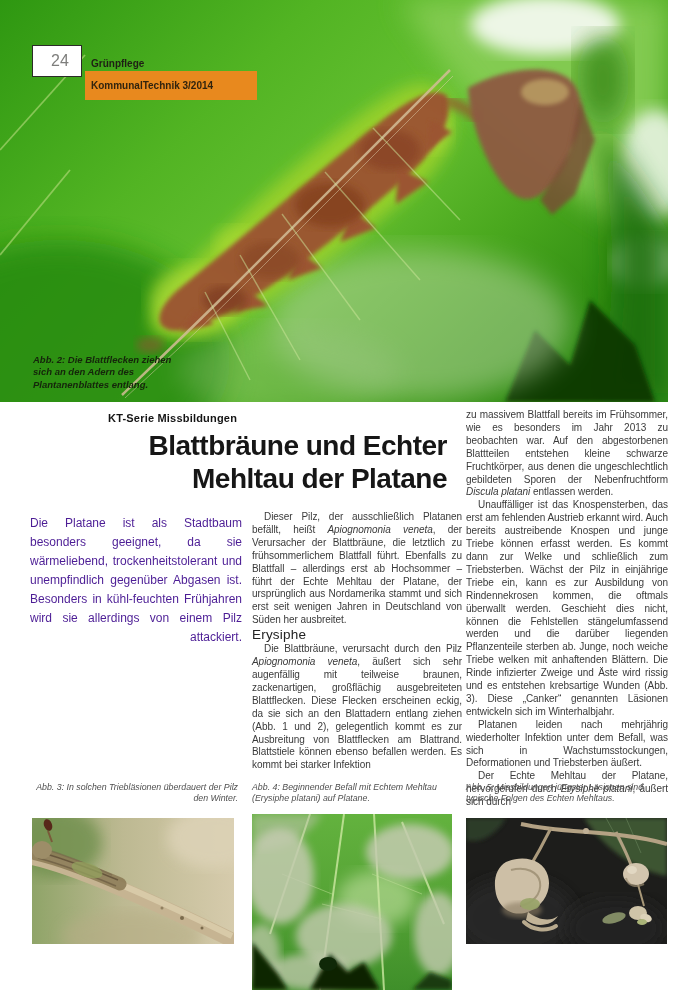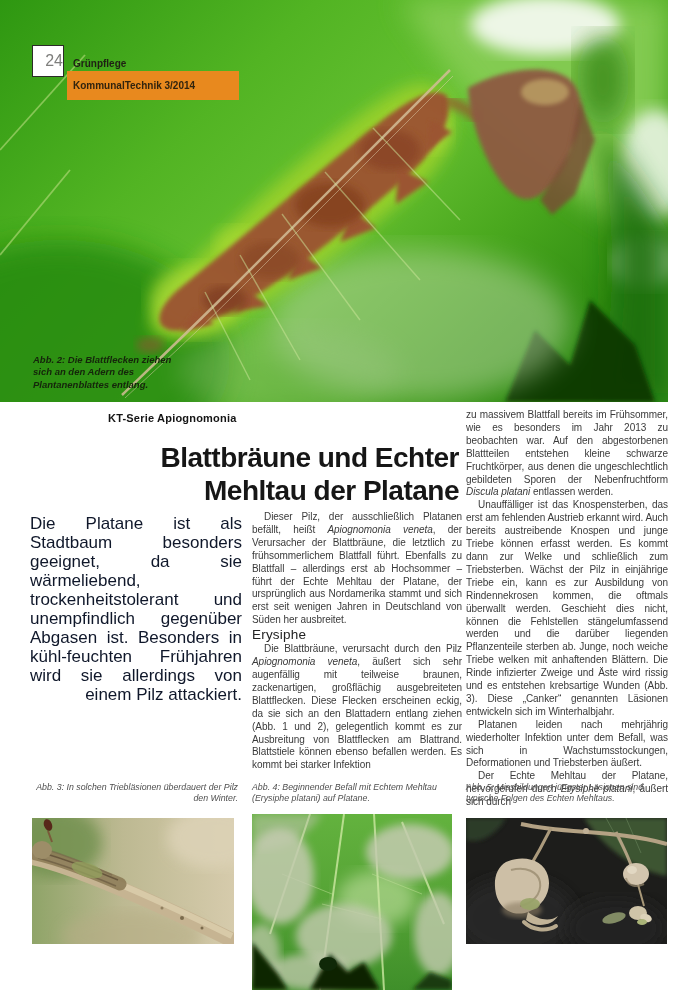--- a/index.html
+++ b/index.html
@@ -5,37 +5,37 @@
   html,body{margin:0;padding:0;background:#ffffff;}
   .page{position:relative;width:700px;height:990px;background:#ffffff;overflow:hidden;
         font-family:"Liberation Sans",sans-serif;}
 
   
   .hero{position:absolute;left:0;top:0;width:668px;height:402px;overflow:hidden;}
   .hero svg{display:block;}
 
   .hero-header{position:absolute;left:32px;top:45px;display:flex;align-items:flex-start;}
   .pagenum-box{width:30px;height:30px;background:#ffffff;border:1.5px solid #2b2b28;
-               display:flex;align-items:center;justify-content:flex-end;
-               font-size:16px;color:#7e7e7c;}
+               display:flex;align-items:center;justify-content:flex-start;
+               font-size:16px;color:#7e7e7c;padding-left:18px;}
   .hero-header-text{margin-left:3px;margin-top:11px;}
   .section-label{height:15px;line-height:15px;padding:0 6px;font-size:10px;font-weight:700;color:#1f2014;}
   .mag-bar{width:160px;height:15px;line-height:15px;padding:7px 6px;background:#e8891e;
            font-size:10px;font-weight:700;color:#31240e;}
 
   .hero-caption{position:absolute;left:33px;top:354px;width:158px;
                 font-style:italic;font-weight:700;font-size:9.5px;line-height:12.3px;color:#15250b;}
 
   
   .kicker{position:absolute;left:108px;top:412px;font-size:11px;font-weight:700;color:#141414;letter-spacing:.2px;}
   .title{position:absolute;left:30px;top:429px;width:417px;text-align:right;
          font-size:28px;line-height:33px;font-weight:700;letter-spacing:-.5px;color:#161616;}
 
   .lead{position:absolute;left:30px;top:514px;width:212px;
-        font-size:17px;line-height:19px;color:#0f172a;
+        font-size:12px;line-height:19px;color:#4c1d95;
         text-align:justify;text-align-last:right;}
 
   
   .col{position:absolute;font-size:10px;line-height:12.9px;color:#3a3a3a;
        text-align:justify;letter-spacing:-.05px;hyphens:auto;-webkit-hyphens:auto;}
   .col p{margin:0;}
   .col p.ind{text-indent:12px;}
   .col2{left:252px;top:511px;width:210px;}
   .col3{left:466px;top:409px;width:202px;}
   .subhead{font-size:13.5px;line-height:16px;color:#222222;font-weight:400;
@@ -136,22 +136,22 @@
       </div>
       <div class="hero-header-text">
         <div class="section-label">Grünpflege</div>
         <div class="mag-bar">KommunalTechnik 3/2014</div>
       </div>
     </div>
 
     <figcaption class="hero-caption">Abb. 2: Die Blattflecken ziehen sich an den Adern des Plantanenblattes entlang.</figcaption>
   </figure>
 
-  <div class="kicker">KT-Serie Apiognomonia</div>
-  <h1 class="title" style="margin:12px">
+  <div class="kicker">KT-Serie Missbildungen</div>
+  <h1 class="title" style="margin:0">
     <span>Blattbräune und Echter</span><br>
     <span>Mehltau der Platane</span>
   </h1>
 
   <div class="lead">Die Platane ist als Stadtbaum besonders geeignet, da sie wärmeliebend, trockenheitstolerant und unempfindlich gegenüber Abgasen ist. Besonders in kühl-feuchten Frühjahren wird sie allerdings von einem Pilz attackiert.</div>
 
   <div class="col col2">
     <p class="ind">Dieser Pilz, der ausschließlich Platanen befällt, heißt <i>Apiognomonia veneta</i>, der Verursacher der Blattbräune, die letztlich zu frühsommerlichem Blattfall führt. Ebenfalls zu Blattfall – allerdings erst ab Hochsommer – führt der Echte Mehltau der Platane, der ursprünglich aus Nordamerika stammt und sich erst seit wenigen Jahren in Deutschland von Süden her ausbreitet.</p>
     <p class="subhead">Erysiphe</p>
     <p class="ind">Die Blattbräune, verursacht durch den Pilz <i>Apiognomonia veneta</i>, äußert sich sehr augenfällig mit teilweise braunen, zackenartigen, großflächig ausgebreiteten Blattflecken. Diese Flecken erscheinen eckig, da sie sich an den Blattadern entlang ziehen (Abb. 1 und 2), gelegentlich kommt es zur Ausbreitung von Blattflecken am Blattrand. Blattstiele können ebenso befallen werden. Es kommt bei starker Infektion</p>

